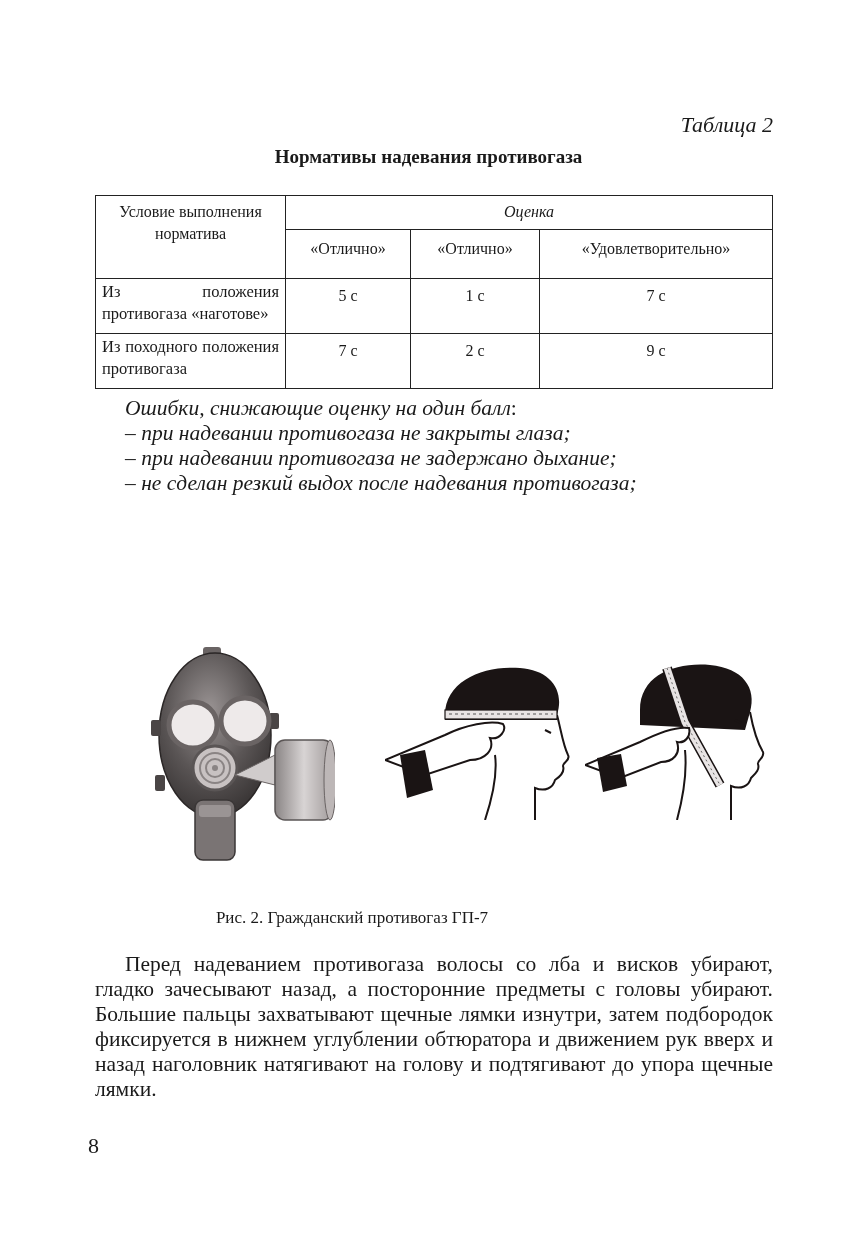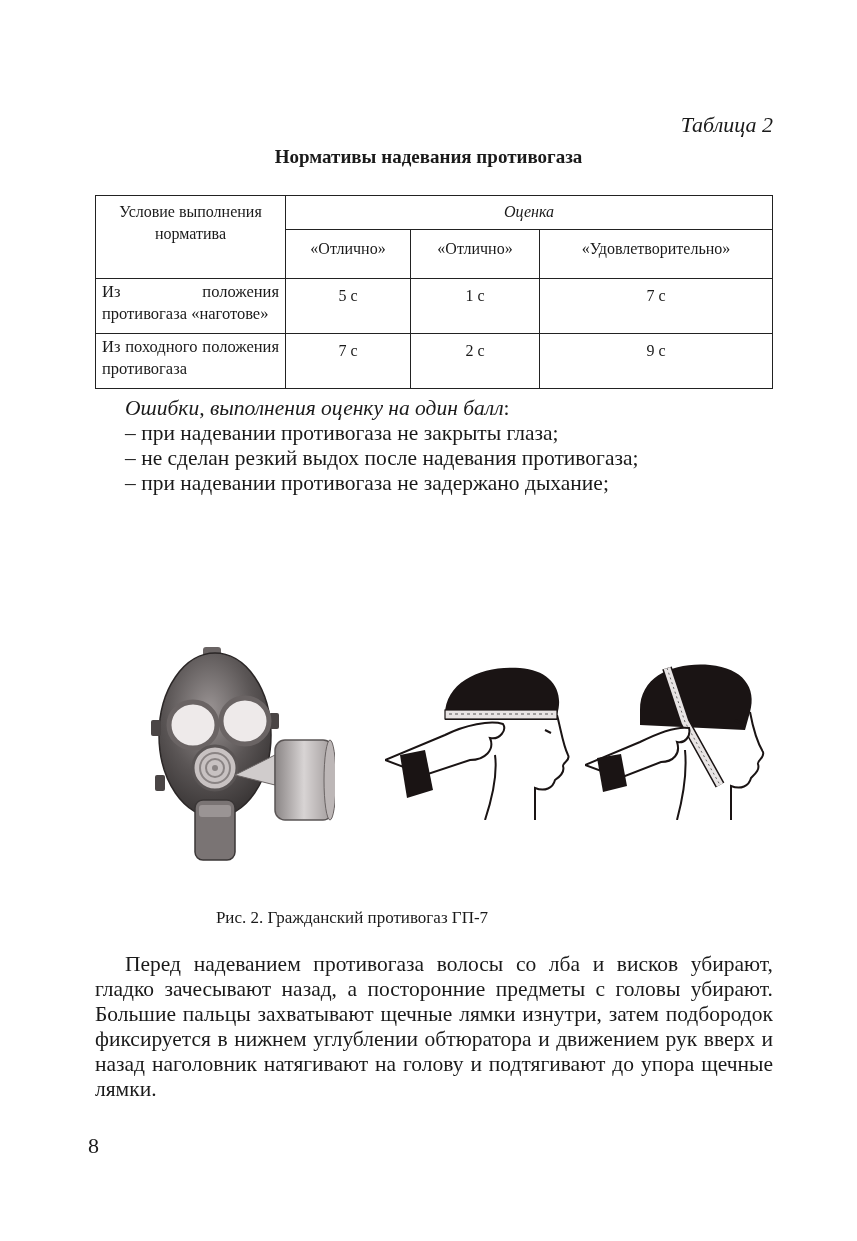--- a/index.html
+++ b/index.html
@@ -13,21 +13,21 @@
   table.norms th { text-align:center; }
   .c1 { width:177px; }
   .c2 { width:112px; }
   .c3 { width:116px; }
   .hdr-main { height:26px; padding-top:5px !important;font-style:italic; }
   .hdr-sub { height:38px; padding-top:8px !important; }
   .cond { text-align:justify; text-align-last:left; height:50px; font-size:16.5px;margin-top:8px; }
   .val { text-align:center; padding-top:6px !important; }
   .body-text { left:95px; width:678px; font-size:21.5px; line-height:25px; text-align:justify; }
   .errors { top:396px; }
-  .errors p { margin:0; }
+  .errors p { margin:0;font-style:italic; }
   .errors .lead { font-style:italic; padding-left:30px; }
   .errors .item { padding-left:30px; }
   .indent { text-indent:30px; margin:0; }
   .figure { left:95px; width:678px; top:630px; height:250px; }
   .caption { left:0; width:704px; top:908px; text-align:center; font-size:17px; }
   .para2 { top:952px; }
   .page-num { left:88px; top:1133px; font-size:22px; }
 </style>
 </head>
 <body>
@@ -55,24 +55,24 @@
   <tr>
     <td class="cond">Из походного положения противогаза</td>
     <td class="val">7 с</td>
     <td class="val">2 с</td>
     <td class="val">9 с</td>
   </tr>
 </tbody>
   </table>
 
 <div class="abs body-text errors">
-  <p class="lead"><span>Ошибки, выполнения оценку на один балл</span><span style="font-style:normal">:</span></p>
+  <p class="lead"><span>Ошибки, снижающие оценку на один балл</span><span style="font-style:normal">:</span></p>
   <p class="item">– при надевании противогаза не закрыты глаза;</p>
+  <p class="item">– при надевании противогаза не задержано дыхание;</p>
   <p class="item">– не сделан резкий выдох после надевания противогаза;</p>
-  <p class="item">– при надевании противогаза не задержано дыхание;</p>
 </div>
 
 <div class="abs figure">
 
   <svg class="abs" style="left:30px;top:5px" width="210" height="240" viewBox="0 0 210 240">
     <defs>
       <radialGradient id="maskg" cx="45%" cy="35%" r="65%">
         <stop offset="0" stop-color="#9a9494"></stop>
         <stop offset="0.6" stop-color="#5a5555"></stop>
         <stop offset="1" stop-color="#3a3636"></stop>

